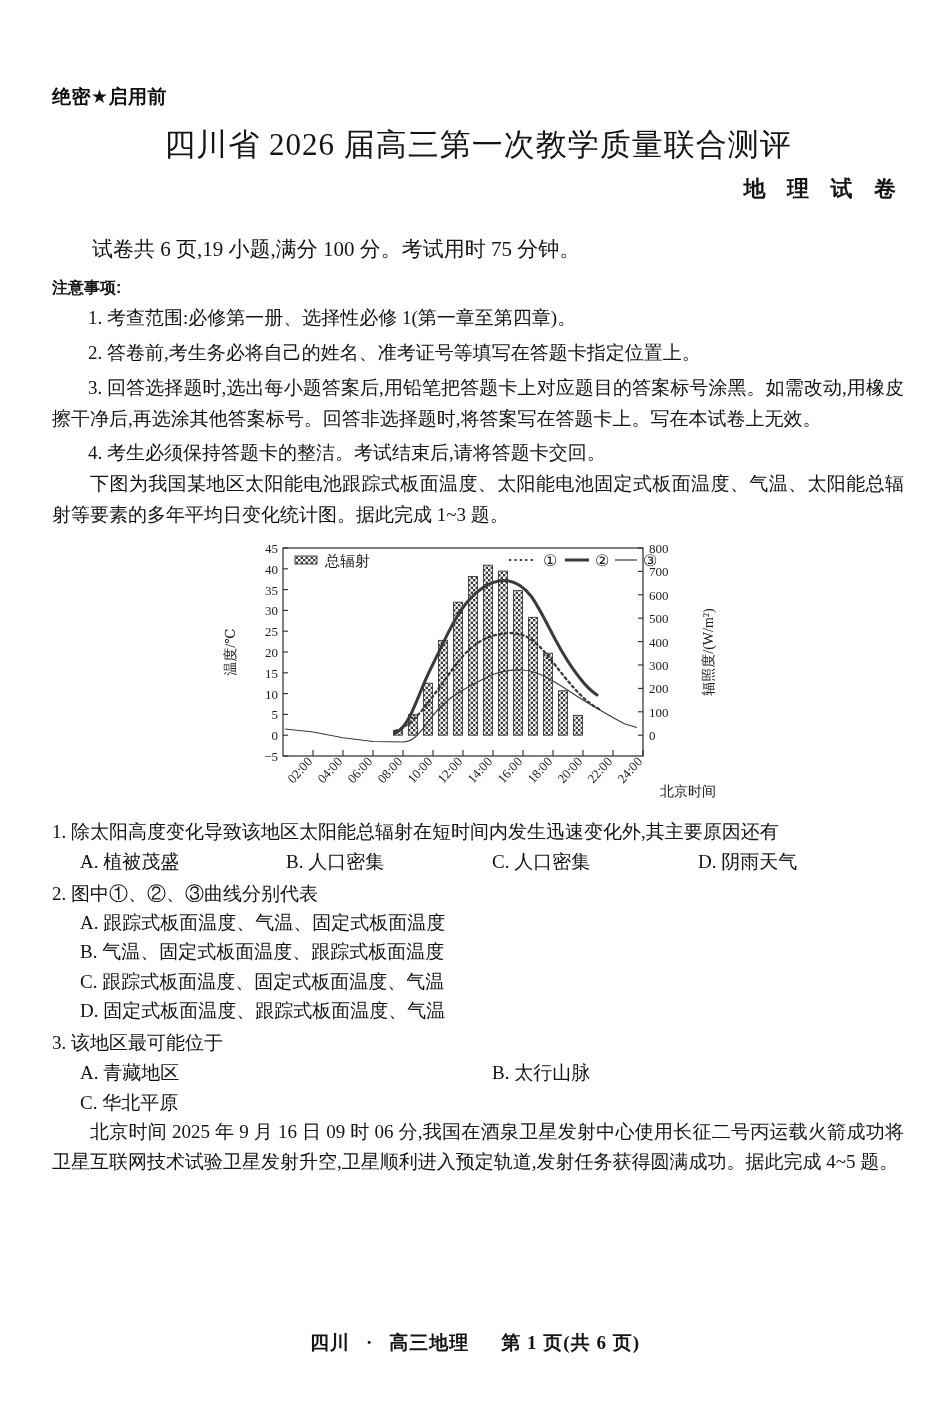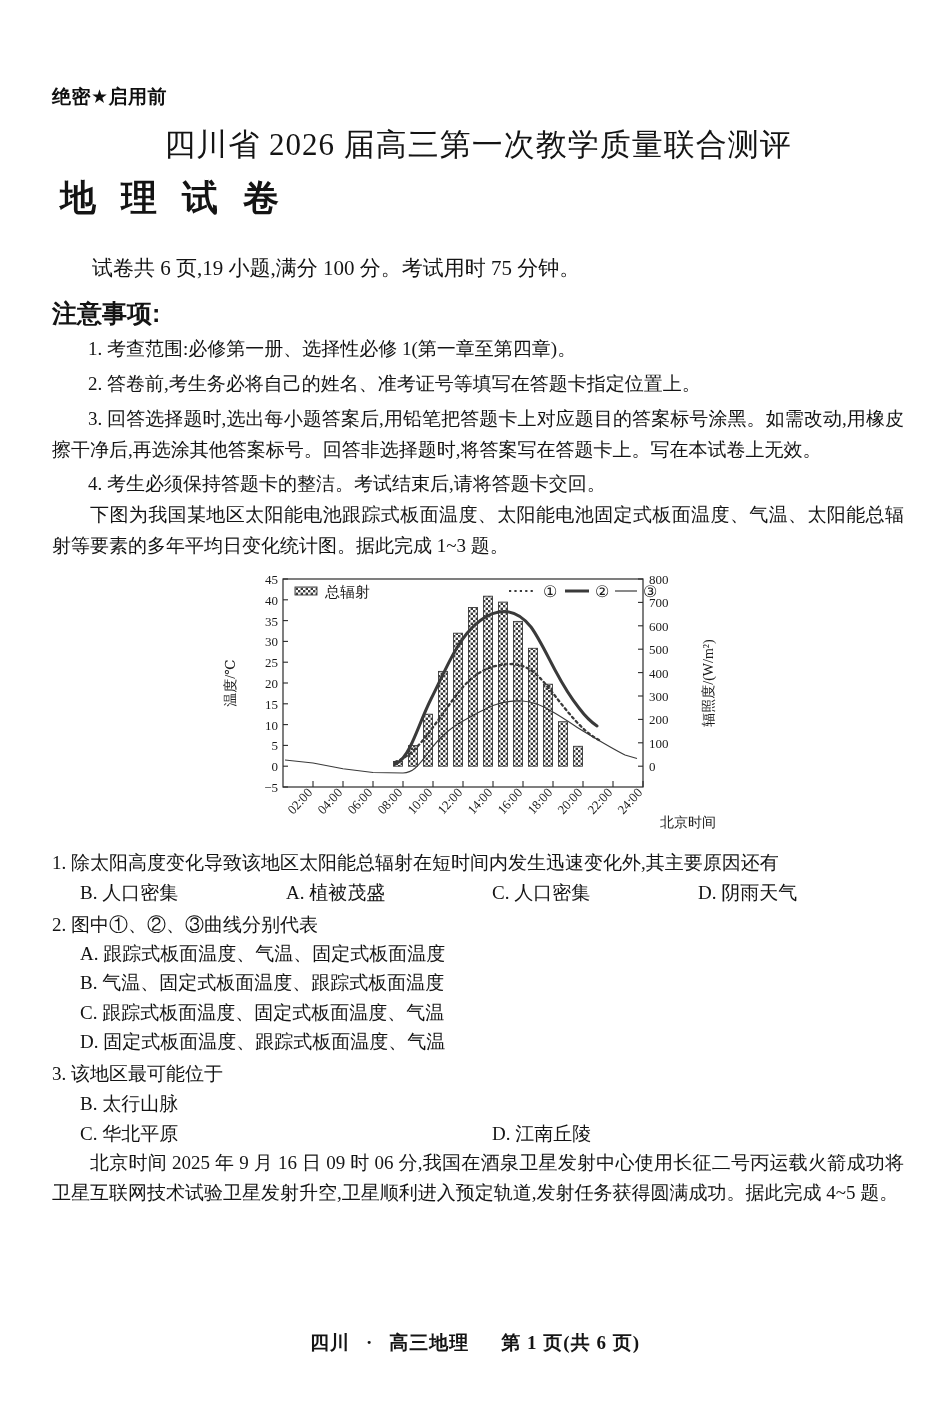--- a/index.html
+++ b/index.html
@@ -41,39 +41,39 @@
   .main-title {
     text-align: center;
     font-size: 31px;
     font-weight: normal;
     letter-spacing: 1px;
     line-height: 1.35;
     margin: 0;
     font-family: "Liberation Serif", "DejaVu Serif", serif;
   }
   .sub-title {
-    text-align: left;
-    font-size: 36px;
+    text-align: right;
+    font-size: 22px;
     font-weight: bold;
     letter-spacing: 8px;
     margin: 8px 0 0 0;
     padding-left: 8px;
   }
 
   
   .intro-line {
     font-size: 21px;
     margin-top: 30px;
     text-indent: 40px;
     line-height: 1.5;
   }
   .notice-title {
     font-family: "Liberation Sans", "DejaVu Sans", sans-serif;
     font-weight: bold;
-    font-size: 25px;
+    font-size: 16px;
     margin-top: 13px;
   }
   .notice-item {
     font-size: 19px;
     line-height: 1.62;
     text-indent: 36px;
     margin-top: 4px;
     text-align: justify;
   }
 
@@ -321,43 +321,43 @@
             <line x1="402" y1="26" x2="424" y2="26" stroke="#3a3a3a" stroke-width="1.2"></line>
             <text x="430" y="32" font-size="16" fill="#1a1a1a">③</text>
           </g>
         </svg>
       </div>
     </div>
 
     <div class="q">
       <span class="q-stem">1. 除太阳高度变化导致该地区太阳能总辐射在短时间内发生迅速变化外,其主要原因还有</span>
       <span class="opts-row four">
+        <span>A. 植被茂盛</span>
         <span>B. 人口密集</span>
-        <span>A. 植被茂盛</span>
         <span>C. 人口密集</span>
         <span>D. 阴雨天气</span>
       </span>
     </div>
 
     <div class="q">
       <span class="q-stem">2. 图中①、②、③曲线分别代表</span>
       <span class="opt-block">A. 跟踪式板面温度、气温、固定式板面温度</span>
       <span class="opt-block">B. 气温、固定式板面温度、跟踪式板面温度</span>
       <span class="opt-block">C. 跟踪式板面温度、固定式板面温度、气温</span>
       <span class="opt-block">D. 固定式板面温度、跟踪式板面温度、气温</span>
     </div>
 
     <div class="q">
       <span class="q-stem">3. 该地区最可能位于</span>
       <span class="opts-row two">
+        <span>A. 青藏地区</span>
         <span>B. 太行山脉</span>
       </span>
       <span class="opts-row two">
         <span>C. 华北平原</span>
-        <span>D. 江南丘陵</span>
       </span>
     </div>
 
     <div class="passage">北京时间 2025 年 9 月 16 日 09 时 06 分,我国在酒泉卫星发射中心使用长征二号丙运载火箭成功将卫星互联网技术试验卫星发射升空,卫星顺利进入预定轨道,发射任务获得圆满成功。据此完成 4~5 题。</div>
 
   </div>
 
   <div class="footer">
     <span>四川</span><span class="sp"></span><span>·</span><span class="sp"></span><span>高三地理</span><span class="sp"></span><span class="sp"></span><span>第 1 页(共 6 页)</span>
   </div>

